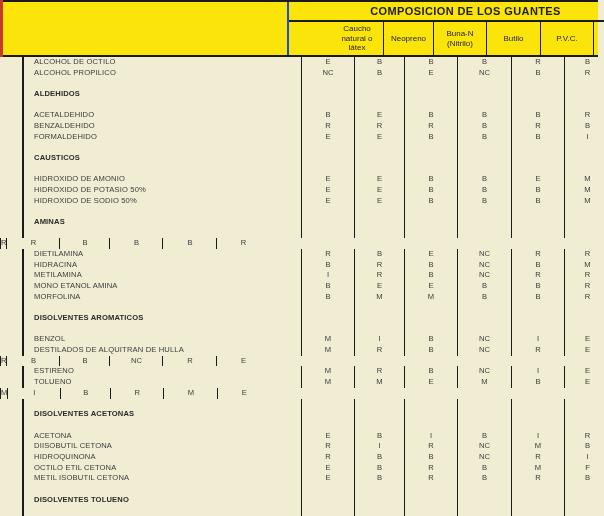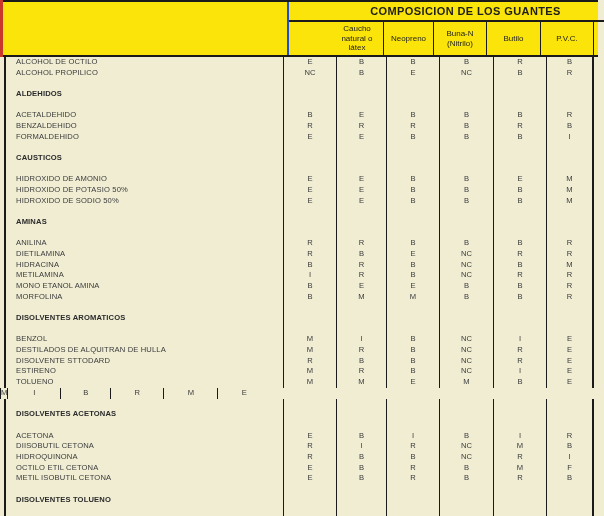--- a/index.html
+++ b/index.html
@@ -52,21 +52,21 @@
   .colhead:nth-child(3){width:53px;flex:0 0 53px;}
   .colhead:nth-child(4){width:54px;flex:0 0 54px;}
   .colhead:nth-child(5){width:53px;flex:0 0 53px;}
   .colhead:nth-child(6){width:48px;flex:0 0 48px;border-right:none;text-align:right;}
 
   .tbody{
     position:absolute;left:0;top:57px;width:604px;height:459px;
   }
   .row{display:flex;height:10.68px;}
   .name-cell{
-    width:279px;flex:0 0 279px;margin-left:4px;
+    width:279px;flex:0 0 279px;margin-left:22px;
     box-sizing:border-box;
     border-left:2px solid #1a1a1a;
     padding-left:10px;
     font-size:7.6px;line-height:10.68px;letter-spacing:.15px;
     white-space:nowrap;overflow:hidden;
   }
   .row.section .name-cell{font-weight:bold;color:#2a2a2a;}
   .val-cell{
     box-sizing:border-box;
     border-left:1.5px solid #1a1a1a;
@@ -249,21 +249,20 @@
       <div class="row">
         <div class="name-cell"></div>
         <div class="val-cell"></div>
         <div class="val-cell"></div>
         <div class="val-cell"></div>
         <div class="val-cell"></div>
         <div class="val-cell"></div>
         <div class="val-cell"></div>
       </div>
       <div class="row">
-        <div class="name-cell">ANILINA</div>
         <div class="val-cell">R</div>
         <div class="val-cell">R</div>
         <div class="val-cell">B</div>
         <div class="val-cell">B</div>
         <div class="val-cell">B</div>
         <div class="val-cell">R</div>
       </div>
       <div class="row">
         <div class="name-cell">DIETILAMINA</div>
         <div class="val-cell">R</div>
@@ -348,21 +347,20 @@
       <div class="row">
         <div class="name-cell">DESTILADOS DE ALQUITRAN DE HULLA</div>
         <div class="val-cell">M</div>
         <div class="val-cell">R</div>
         <div class="val-cell">B</div>
         <div class="val-cell">NC</div>
         <div class="val-cell">R</div>
         <div class="val-cell">E</div>
       </div>
       <div class="row">
-        <div class="name-cell">DISOLVENTE STTODARD</div>
         <div class="val-cell">R</div>
         <div class="val-cell">B</div>
         <div class="val-cell">B</div>
         <div class="val-cell">NC</div>
         <div class="val-cell">R</div>
         <div class="val-cell">E</div>
       </div>
       <div class="row">
         <div class="name-cell">ESTIRENO</div>
         <div class="val-cell">M</div>

